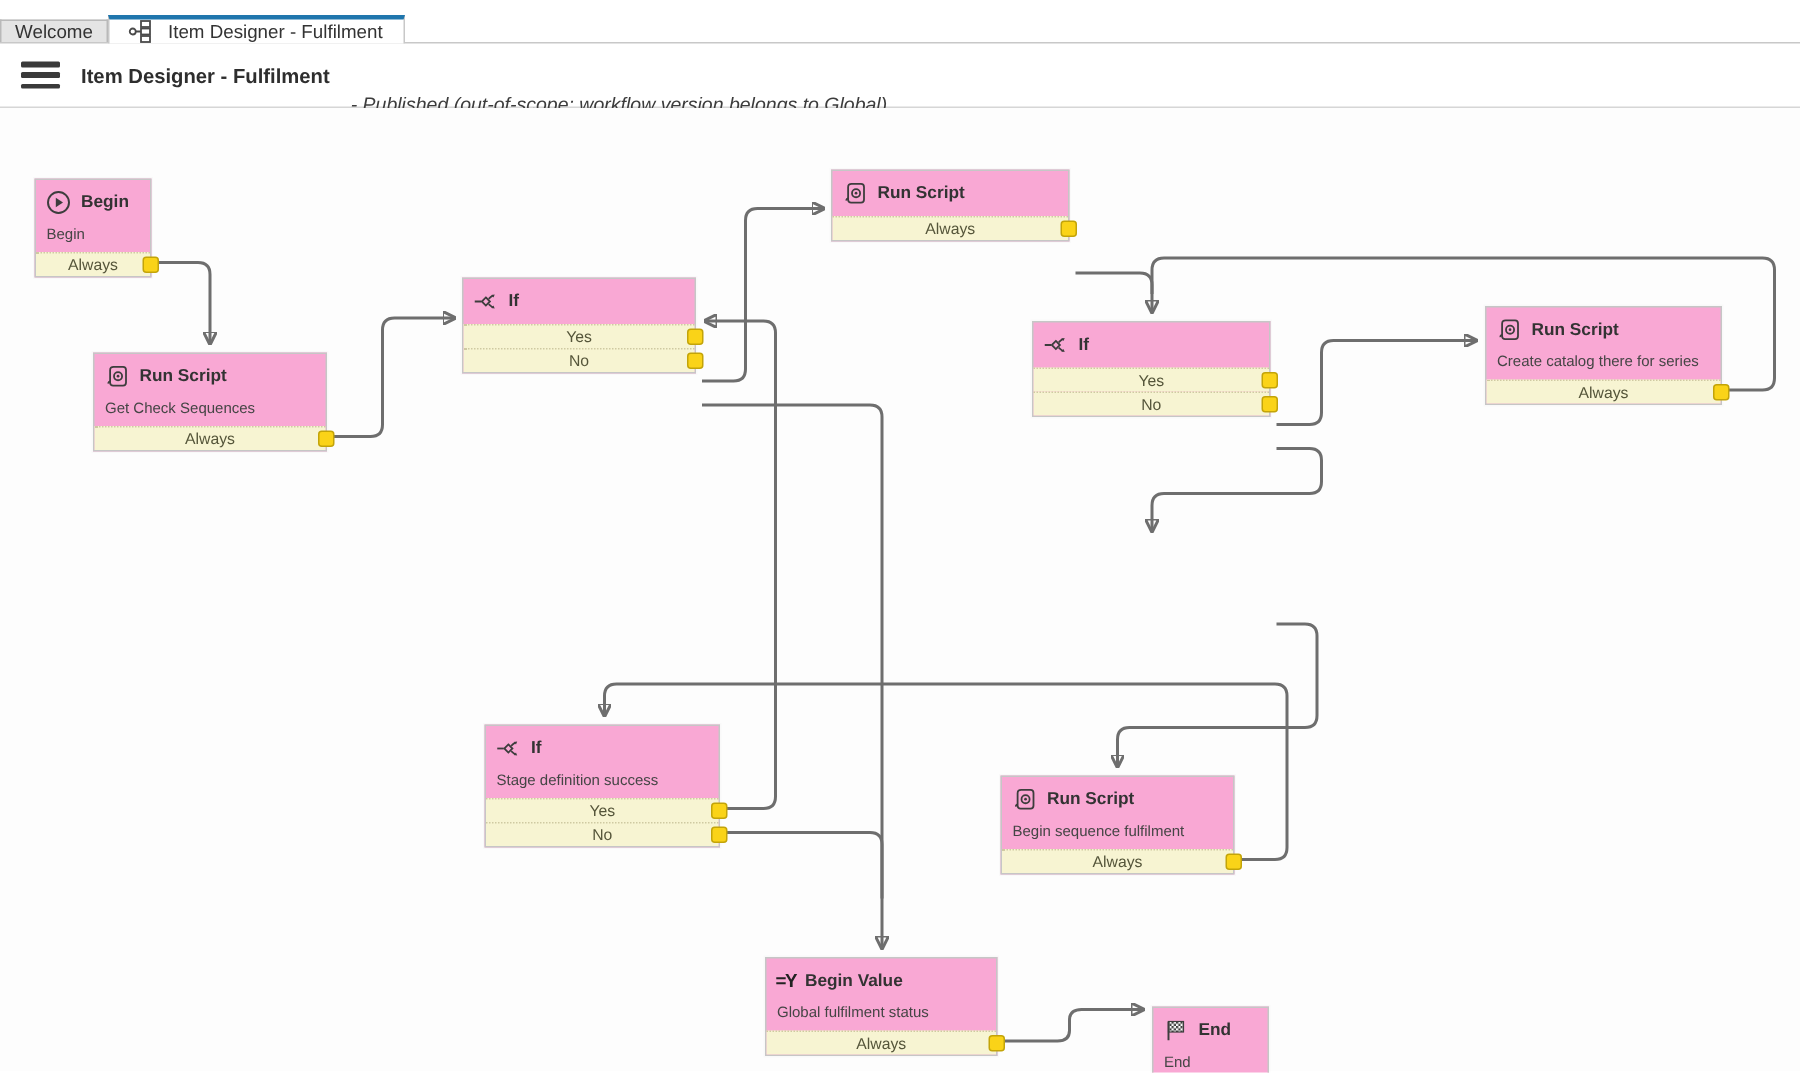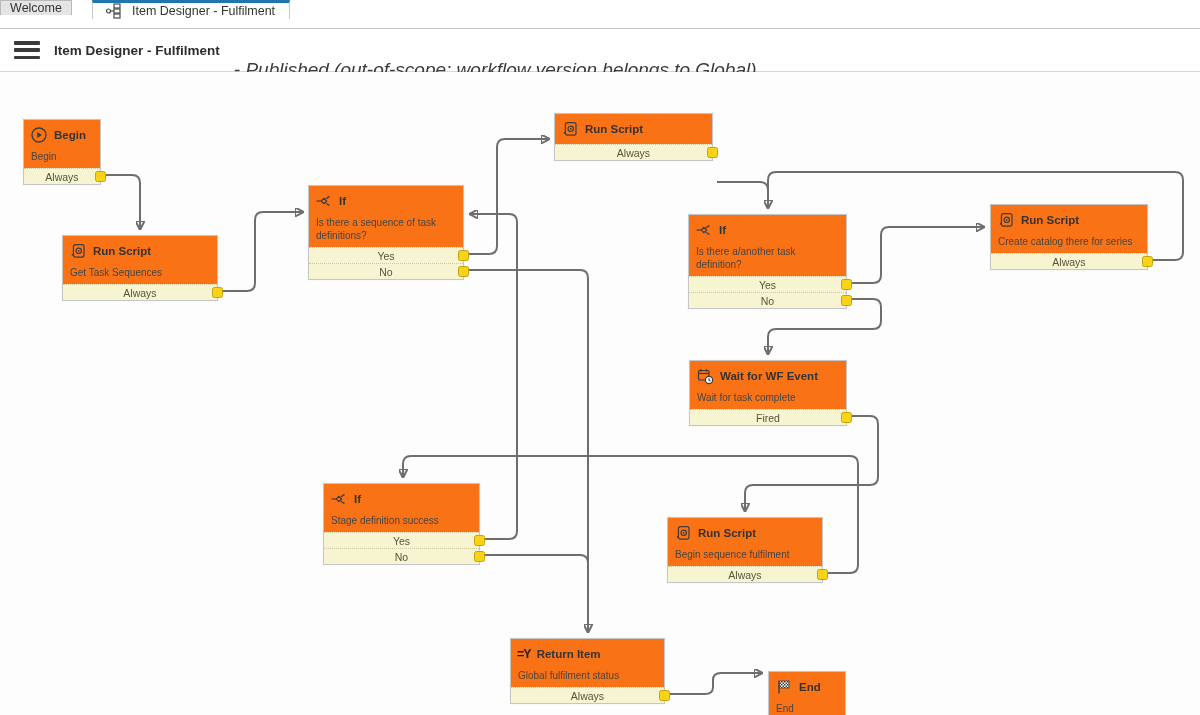--- a/index.html
+++ b/index.html
@@ -1,37 +1,37 @@
 <!DOCTYPE html>
 <html><head>
 <meta charset="utf-8">
 <style>
   * { margin:0; padding:0; box-sizing:border-box; }
   html,body { width:1200px; height:715px; font-family:"Liberation Sans", sans-serif; background:#fff; overflow:hidden; }
 
   
-  .tabbar { height:29px; background:#fff; border-bottom:1px solid #c8c8c8; display:flex; align-items:flex-start; position:relative;gap:20px; }
+  .tabbar { height:29px; background:#fff; border-bottom:1px solid #c8c8c8; display:flex; align-items:flex-end; position:relative; }
   .tab-welcome { width:72px; background:#e4e4e4; border:1px solid #b9b9b9; border-bottom:none; display:flex; align-items:center; justify-content:center; font-size:12.5px; color:#333; cursor:pointer; }
   .tab-active { background:#fff; border-left:1px solid #c8c8c8; border-right:1px solid #c8c8c8; border-top:3px solid #1f76ad; margin-bottom:-1px; display:flex; align-items:center; gap:7px; padding:0 14px 0 12px; font-size:12.5px; color:#333; position:relative; z-index:2; cursor:pointer; }
   .tab-active .wf-ico { width:20px; height:16px; display:inline-block; }
 
   
   .toolbar { height:43px; background:#fff; border-bottom:1px solid #d6d6d6; display:flex; align-items:center; padding:0 14px; gap:14px; }
   .hamburger { width:26px; height:18px; display:flex; flex-direction:column; justify-content:space-between; cursor:pointer; }
   .hamburger span { display:block; height:3.5px; background:#3a3a3a; border-radius:1px; }
   .wf-title { font-size:13.5px; font-weight:bold; color:#2e2e2e; white-space:nowrap; }
-  .wf-status { font-size:19px; font-style:italic; color:#3c3c3c; white-space:nowrap;margin-top:39px; }
+  .wf-status { font-size:13px; font-style:italic; color:#3c3c3c; white-space:nowrap;margin-top:39px; }
 
   
   .canvas { position:relative; width:1200px; height:642px; background:#fdfdfd; }
   .wires { position:absolute; left:0; top:0; pointer-events:none; }
   .wires path { stroke:#6e6e6e; stroke-width:2; fill:none; }
 
   
-  .node { position:absolute; background:#f97316; border:1px solid #c6c6c6; font-size:10px; color:#4a4a4a; box-shadow:0 0 0 1px rgba(0,0,0,0.015); }
+  .node { position:absolute; background:#f9a8d4; border:1px solid #c6c6c6; font-size:10px; color:#4a4a4a; box-shadow:0 0 0 1px rgba(0,0,0,0.015); }
   .node-head { height:30px; display:flex; align-items:center; gap:6px; padding:0 6px; }
   .node-ico { width:18px; height:18px; flex:0 0 auto; display:inline-block; }
   .node-title { font-size:11.5px; font-weight:bold; color:#333; white-space:nowrap; }
   .node-desc { padding:0 6px 5px 7px; font-size:10px; line-height:13px; color:#454545; }
   .node-output { position:relative; height:16px; background:#f7f4d2; border-top:1px dotted #cfc9a2; display:flex; align-items:center; justify-content:center; cursor:pointer; }
   .output-label { font-size:10.5px; color:#55553a; }
   .connector { position:absolute; right:-6px; top:2px; width:11px; height:11px; background:#fad318; border:1.5px solid #c3a409; border-radius:2.5px; cursor:crosshair; }
   .rv-icon { font-weight:bold; font-size:12.5px; color:#222; letter-spacing:-1px; white-space:nowrap; }
 </style>
 </head>
@@ -123,42 +123,41 @@
       <span class="node-ico">
         <svg viewBox="0 0 18 18" width="18" height="18" stroke="#3d3d3d" fill="none" stroke-width="1.2">
             <path d="M6.8 2.6 H13 C14.2 2.6 15 3.4 15 4.6 V13 C15 14.3 14.2 15.1 13 15.1 H6.4 C5.2 15.1 4.4 14.3 4.4 13.1 V4.8 C4.4 3.5 5.3 2.6 6.8 2.6 Z"></path>
             <path d="M4.4 12.2 C3.6 12.4 3.2 13 3.3 13.7"></path>
             <circle cx="9.7" cy="8.8" r="2.7"></circle>
             <circle cx="9.7" cy="8.8" r="0.9" fill="#3d3d3d" stroke="none"></circle>
           </svg>
       </span>
       <span class="node-title">Run Script</span>
     </div>
-    <div class="node-desc">Get Task Sequences</div>
+    <div class="node-desc">Get Check Sequences</div>
     <div class="node-output">
       <span class="output-label">Always</span>
       <span class="connector"></span>
     </div>
   </div>
 
   <div class="node" style="left:308px; top:113px; width:156px;">
     <div class="node-head">
       <span class="node-ico">
         <svg viewBox="0 0 18 18" width="18" height="18" stroke="#3d3d3d" fill="none" stroke-width="1.2">
             <line x1="1.5" y1="9" x2="5.8" y2="9"></line>
             <path d="M8.9 6.3 L11.6 9 L8.9 11.7 L6.2 9 Z"></path>
             <path d="M10.8 7.2 C12 6 12.6 5.6 13.6 5"></path>
             <path d="M10.8 10.8 C12 12 12.6 12.4 13.6 13"></path>
             <path d="M14.8 4.3 l-2.3.3 1.5 1.7 z" fill="#3d3d3d" stroke="none"></path>
             <path d="M14.8 13.7 l-2.3-.3 1.5-1.7 z" fill="#3d3d3d" stroke="none"></path>
           </svg>
       </span>
       <span class="node-title">If</span>
     </div>
-    <div class="node-desc">Is there a sequence of task definitions?</div>
     <div class="node-output">
       <span class="output-label">Yes</span>
       <span class="connector"></span>
     </div>
     <div class="node-output">
       <span class="output-label">No</span>
       <span class="connector"></span>
     </div>
   </div>
 
@@ -187,21 +186,20 @@
             <line x1="1.5" y1="9" x2="5.8" y2="9"></line>
             <path d="M8.9 6.3 L11.6 9 L8.9 11.7 L6.2 9 Z"></path>
             <path d="M10.8 7.2 C12 6 12.6 5.6 13.6 5"></path>
             <path d="M10.8 10.8 C12 12 12.6 12.4 13.6 13"></path>
             <path d="M14.8 4.3 l-2.3.3 1.5 1.7 z" fill="#3d3d3d" stroke="none"></path>
             <path d="M14.8 13.7 l-2.3-.3 1.5-1.7 z" fill="#3d3d3d" stroke="none"></path>
           </svg>
       </span>
       <span class="node-title">If</span>
     </div>
-    <div class="node-desc">Is there a/another task definition?</div>
     <div class="node-output">
       <span class="output-label">Yes</span>
       <span class="connector"></span>
     </div>
     <div class="node-output">
       <span class="output-label">No</span>
       <span class="connector"></span>
     </div>
   </div>
 
@@ -217,40 +215,20 @@
       </span>
       <span class="node-title">Run Script</span>
     </div>
     <div class="node-desc">Create catalog there for series</div>
     <div class="node-output">
       <span class="output-label">Always</span>
       <span class="connector"></span>
     </div>
   </div>
 
-  <div class="node" style="left:689px; top:288px; width:158px;">
-    <div class="node-head">
-      <span class="node-ico">
-        <svg viewBox="0 0 18 18" width="18" height="18" stroke="#3d3d3d" fill="none" stroke-width="1.2">
-            <rect x="2.5" y="3.5" width="10.5" height="9.5" rx="1"></rect>
-            <line x1="5" y1="2" x2="5" y2="4.8"></line>
-            <line x1="10.5" y1="2" x2="10.5" y2="4.8"></line>
-            <line x1="2.5" y1="6.5" x2="13" y2="6.5"></line>
-            <circle cx="13" cy="13" r="3.6" fill="#fff"></circle>
-            <path d="M13 11.2 V13 L14.4 13.9"></path>
-          </svg>
-      </span>
-      <span class="node-title">Wait for WF Event</span>
-    </div>
-    <div class="node-desc">Wait for task complete</div>
-    <div class="node-output">
-      <span class="output-label">Fired</span>
-      <span class="connector"></span>
-    </div>
-  </div>
 
   <div class="node" style="left:323px; top:411px; width:157px;">
     <div class="node-head">
       <span class="node-ico">
         <svg viewBox="0 0 18 18" width="18" height="18" stroke="#3d3d3d" fill="none" stroke-width="1.2">
             <line x1="1.5" y1="9" x2="5.8" y2="9"></line>
             <path d="M8.9 6.3 L11.6 9 L8.9 11.7 L6.2 9 Z"></path>
             <path d="M10.8 7.2 C12 6 12.6 5.6 13.6 5"></path>
             <path d="M10.8 10.8 C12 12 12.6 12.4 13.6 13"></path>
             <path d="M14.8 4.3 l-2.3.3 1.5 1.7 z" fill="#3d3d3d" stroke="none"></path>
@@ -285,21 +263,21 @@
     <div class="node-desc">Begin sequence fulfilment</div>
     <div class="node-output">
       <span class="output-label">Always</span>
       <span class="connector"></span>
     </div>
   </div>
 
   <div class="node" style="left:510px; top:566px; width:155px;">
     <div class="node-head">
       <span class="rv-icon">=Y</span>
-      <span class="node-title">Return Item</span>
+      <span class="node-title">Begin Value</span>
     </div>
     <div class="node-desc">Global fulfilment status</div>
     <div class="node-output">
       <span class="output-label">Always</span>
       <span class="connector"></span>
     </div>
   </div>
 
   <div class="node" style="left:768px; top:583px; width:78px;margin-top:16px;">
     <div class="node-head">

